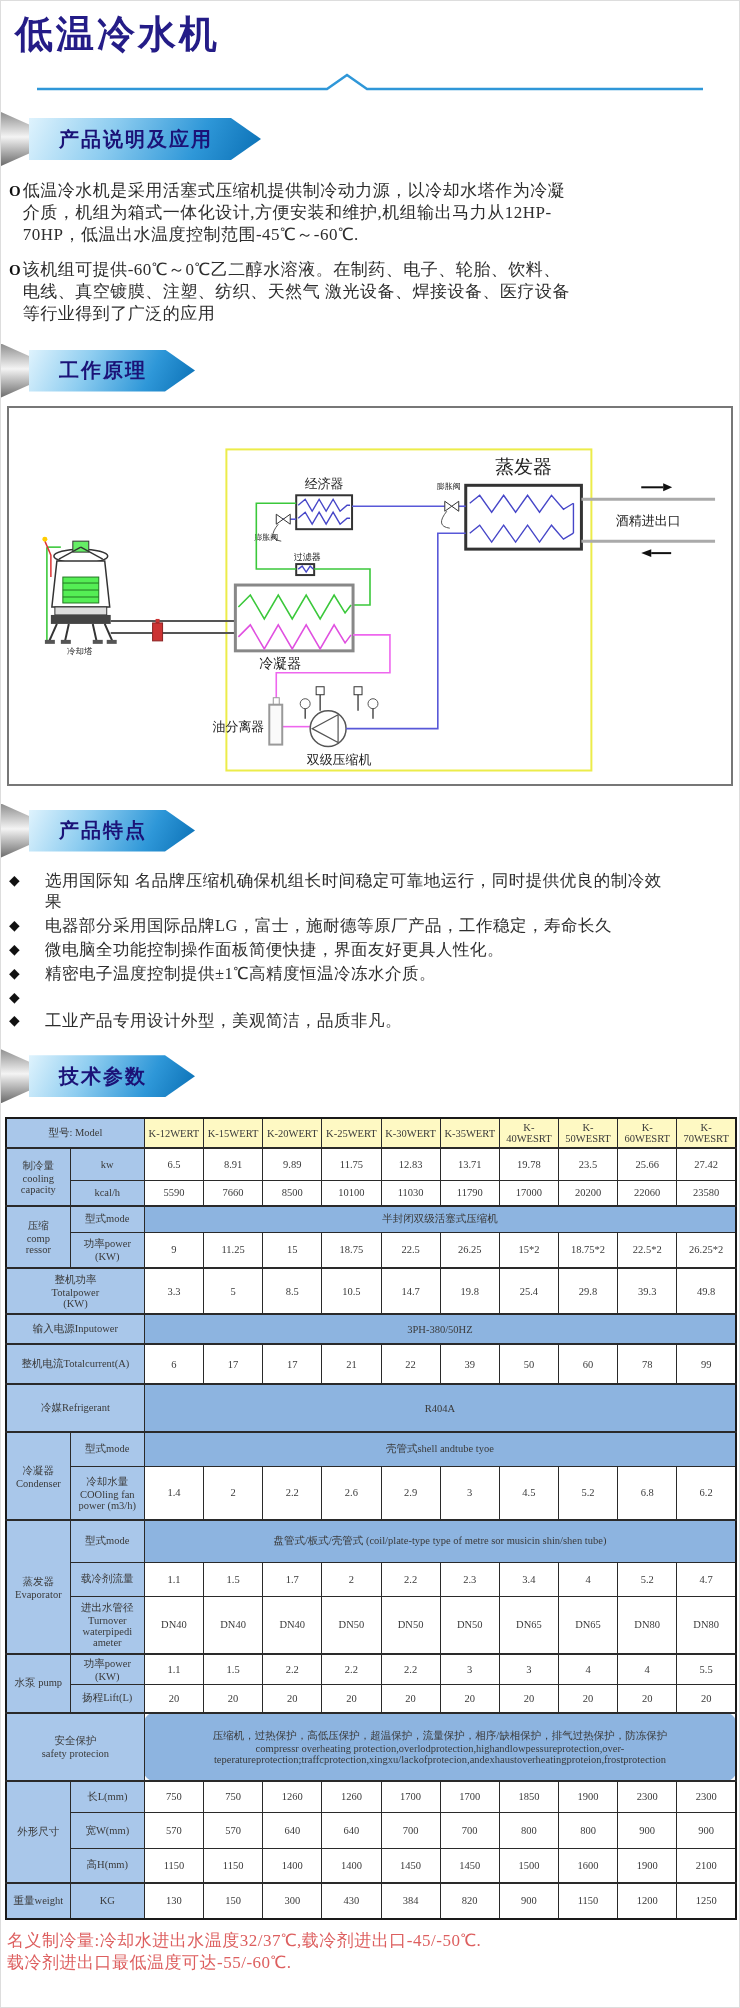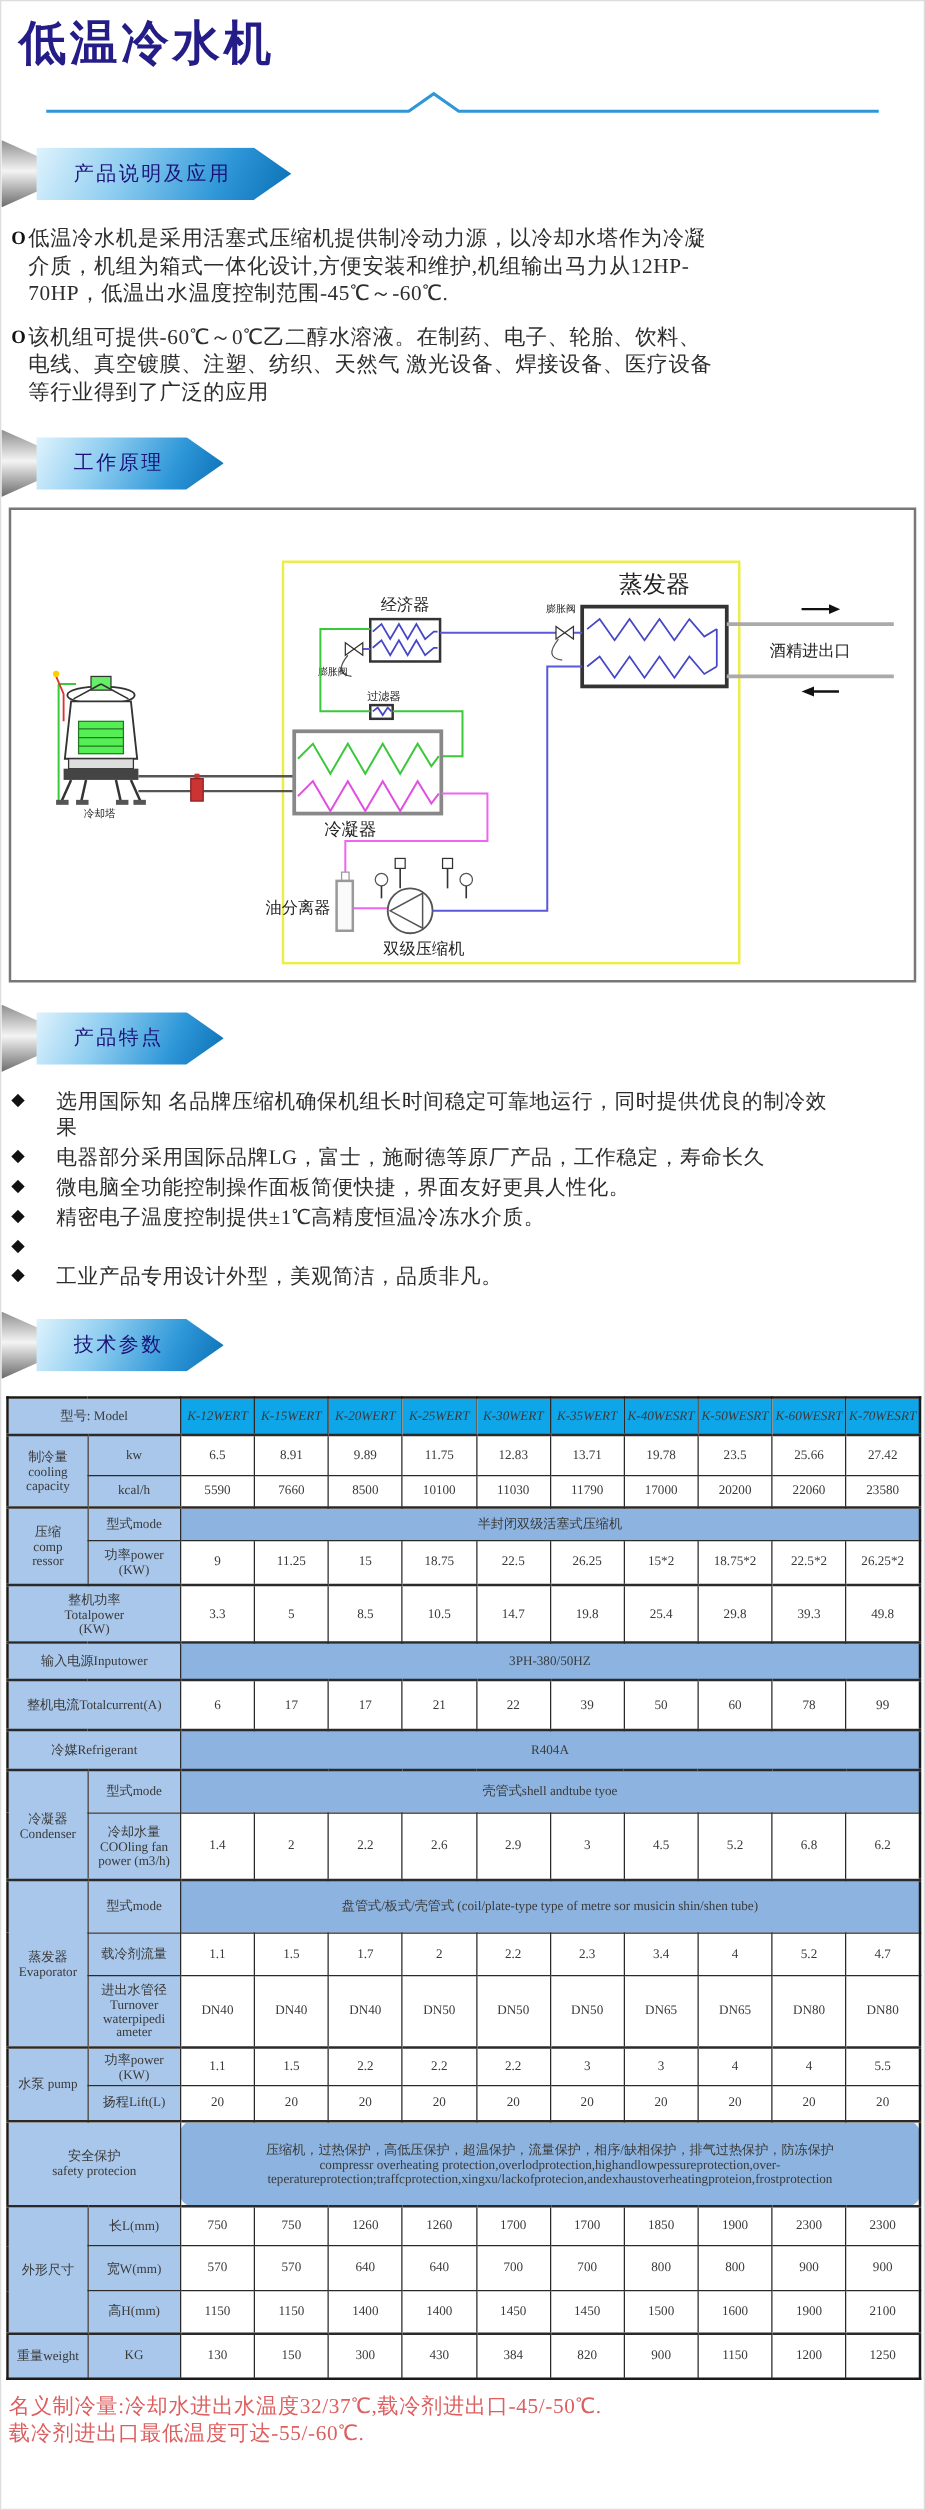--- a/index.html
+++ b/index.html
@@ -10,21 +10,21 @@
   .title-line{display:block;margin:12px 0 0 34px;}
   
   .banner{position:relative;height:54px;margin-top:18px;}
   .cone{position:absolute;left:0;top:0;width:46px;height:54px;
         background:linear-gradient(180deg,#8f8f8f,#f4f4f4 46%,#6a6a6a);
         clip-path:polygon(0 0,100% 38%,100% 62%,0 100%);}
   .arrow{position:absolute;left:28px;top:6px;height:42px;padding:0 48px 0 30px;
          display:flex;align-items:center;
          background:linear-gradient(115deg,#dff3fd 0%,#8ecdf0 35%,#2e97d8 72%,#0a6fb4 100%);
          clip-path:polygon(0 0,calc(100% - 30px) 0,100% 50%,calc(100% - 30px) 100%,0 100%);}
-  .arrow span{font-size:16px;font-weight:normal;color:#1b1277;letter-spacing:2px;white-space:nowrap;}
+  .arrow span{font-size:20px;font-weight:bold;color:#1b1277;letter-spacing:2px;white-space:nowrap;}
   
   .desc{margin:14px 8px 0 8px;}
   .para{display:flex;margin-bottom:13px;font-family:"Liberation Serif",serif;
         font-size:17px;line-height:1.3;color:#2d2d2d;}
   .para .mk{font-weight:bold;font-size:15px;margin:2px 2px 0 0;color:#111;}
   .para .tx{max-width:548px;letter-spacing:0.5px;}
   
   .diagram{margin:8px 6px 0 6px;height:376px;border:2px solid #777;background:#fff;position:relative;}
   svg.diag{width:100%;height:100%;display:block;}
   svg.diag text{font-family:"Liberation Serif",serif;fill:#222;}
@@ -45,21 +45,21 @@
   .feat{display:flex;font-family:"Liberation Serif",serif;font-size:16.5px;line-height:1.28;
         color:#2d2d2d;margin-bottom:3px;}
   .feat .mk{width:24px;font-size:14px;padding-top:2px;color:#111;}
   .feat .tx{max-width:624px;letter-spacing:0.5px;margin-left:12px;}
   
   table.specs{border-collapse:collapse;table-layout:fixed;width:732px;margin:14px 4px 0 4px;
         border:2px solid #1a1a1a;font-family:"Liberation Serif",serif;}
   table.specs td{border:1px solid #2a2a2a;text-align:center;vertical-align:middle;
         padding:2px 1px;font-size:10.5px;color:#3a3a3a;white-space:pre-line;overflow:hidden;}
   td.g,td.h{background:#a9c7ea;color:#22324f;font-size:10px;}
-  td.m{background:#0ea5e9;font-size:9.5px;color:#333;font-style:italic;}
+  td.m{background:#fef9c3;font-size:9.5px;color:#333;}
   td.s{background:#8db4e0;color:#2a3450;font-size:10.5px;}
   td.sf{background:#8db4e0;color:#2a3450;font-size:9.5px;padding:4px 14px;border-radius:10px;}
   td.h{border-right:2px solid #1a1a1a;}
   td.br2{border-right:2px solid #1a1a1a;}
   tr.thick td{border-top-width:2px;}
   
   .notes{margin:10px 4px 0 6px;font-family:"Liberation Serif",serif;font-size:17px;
          color:#dd5f5f;line-height:1.3;letter-spacing:0.5px;}
 </style>
 </head>
@@ -368,21 +368,21 @@
           <td class="d">17</td>
           <td class="d">17</td>
           <td class="d">21</td>
           <td class="d">22</td>
           <td class="d">39</td>
           <td class="d">50</td>
           <td class="d">60</td>
           <td class="d">78</td>
           <td class="d">99</td>
         </tr>
-        <tr class="thick" style="height: 32px;">
+        <tr class="thick" style="height: 48px;">
           <td class="g br2" colspan="2">冷媒Refrigerant</td>
           <td class="s" colspan="10">R404A</td>
         </tr>
         <tr class="thick" style="height: 34px;">
           <td class="g" rowspan="2">冷凝器
 Condenser</td>
           <td class="h">型式mode</td>
           <td class="s" colspan="10">壳管式shell andtube tyoe</td>
         </tr>
         <tr style="height: 54px;">

